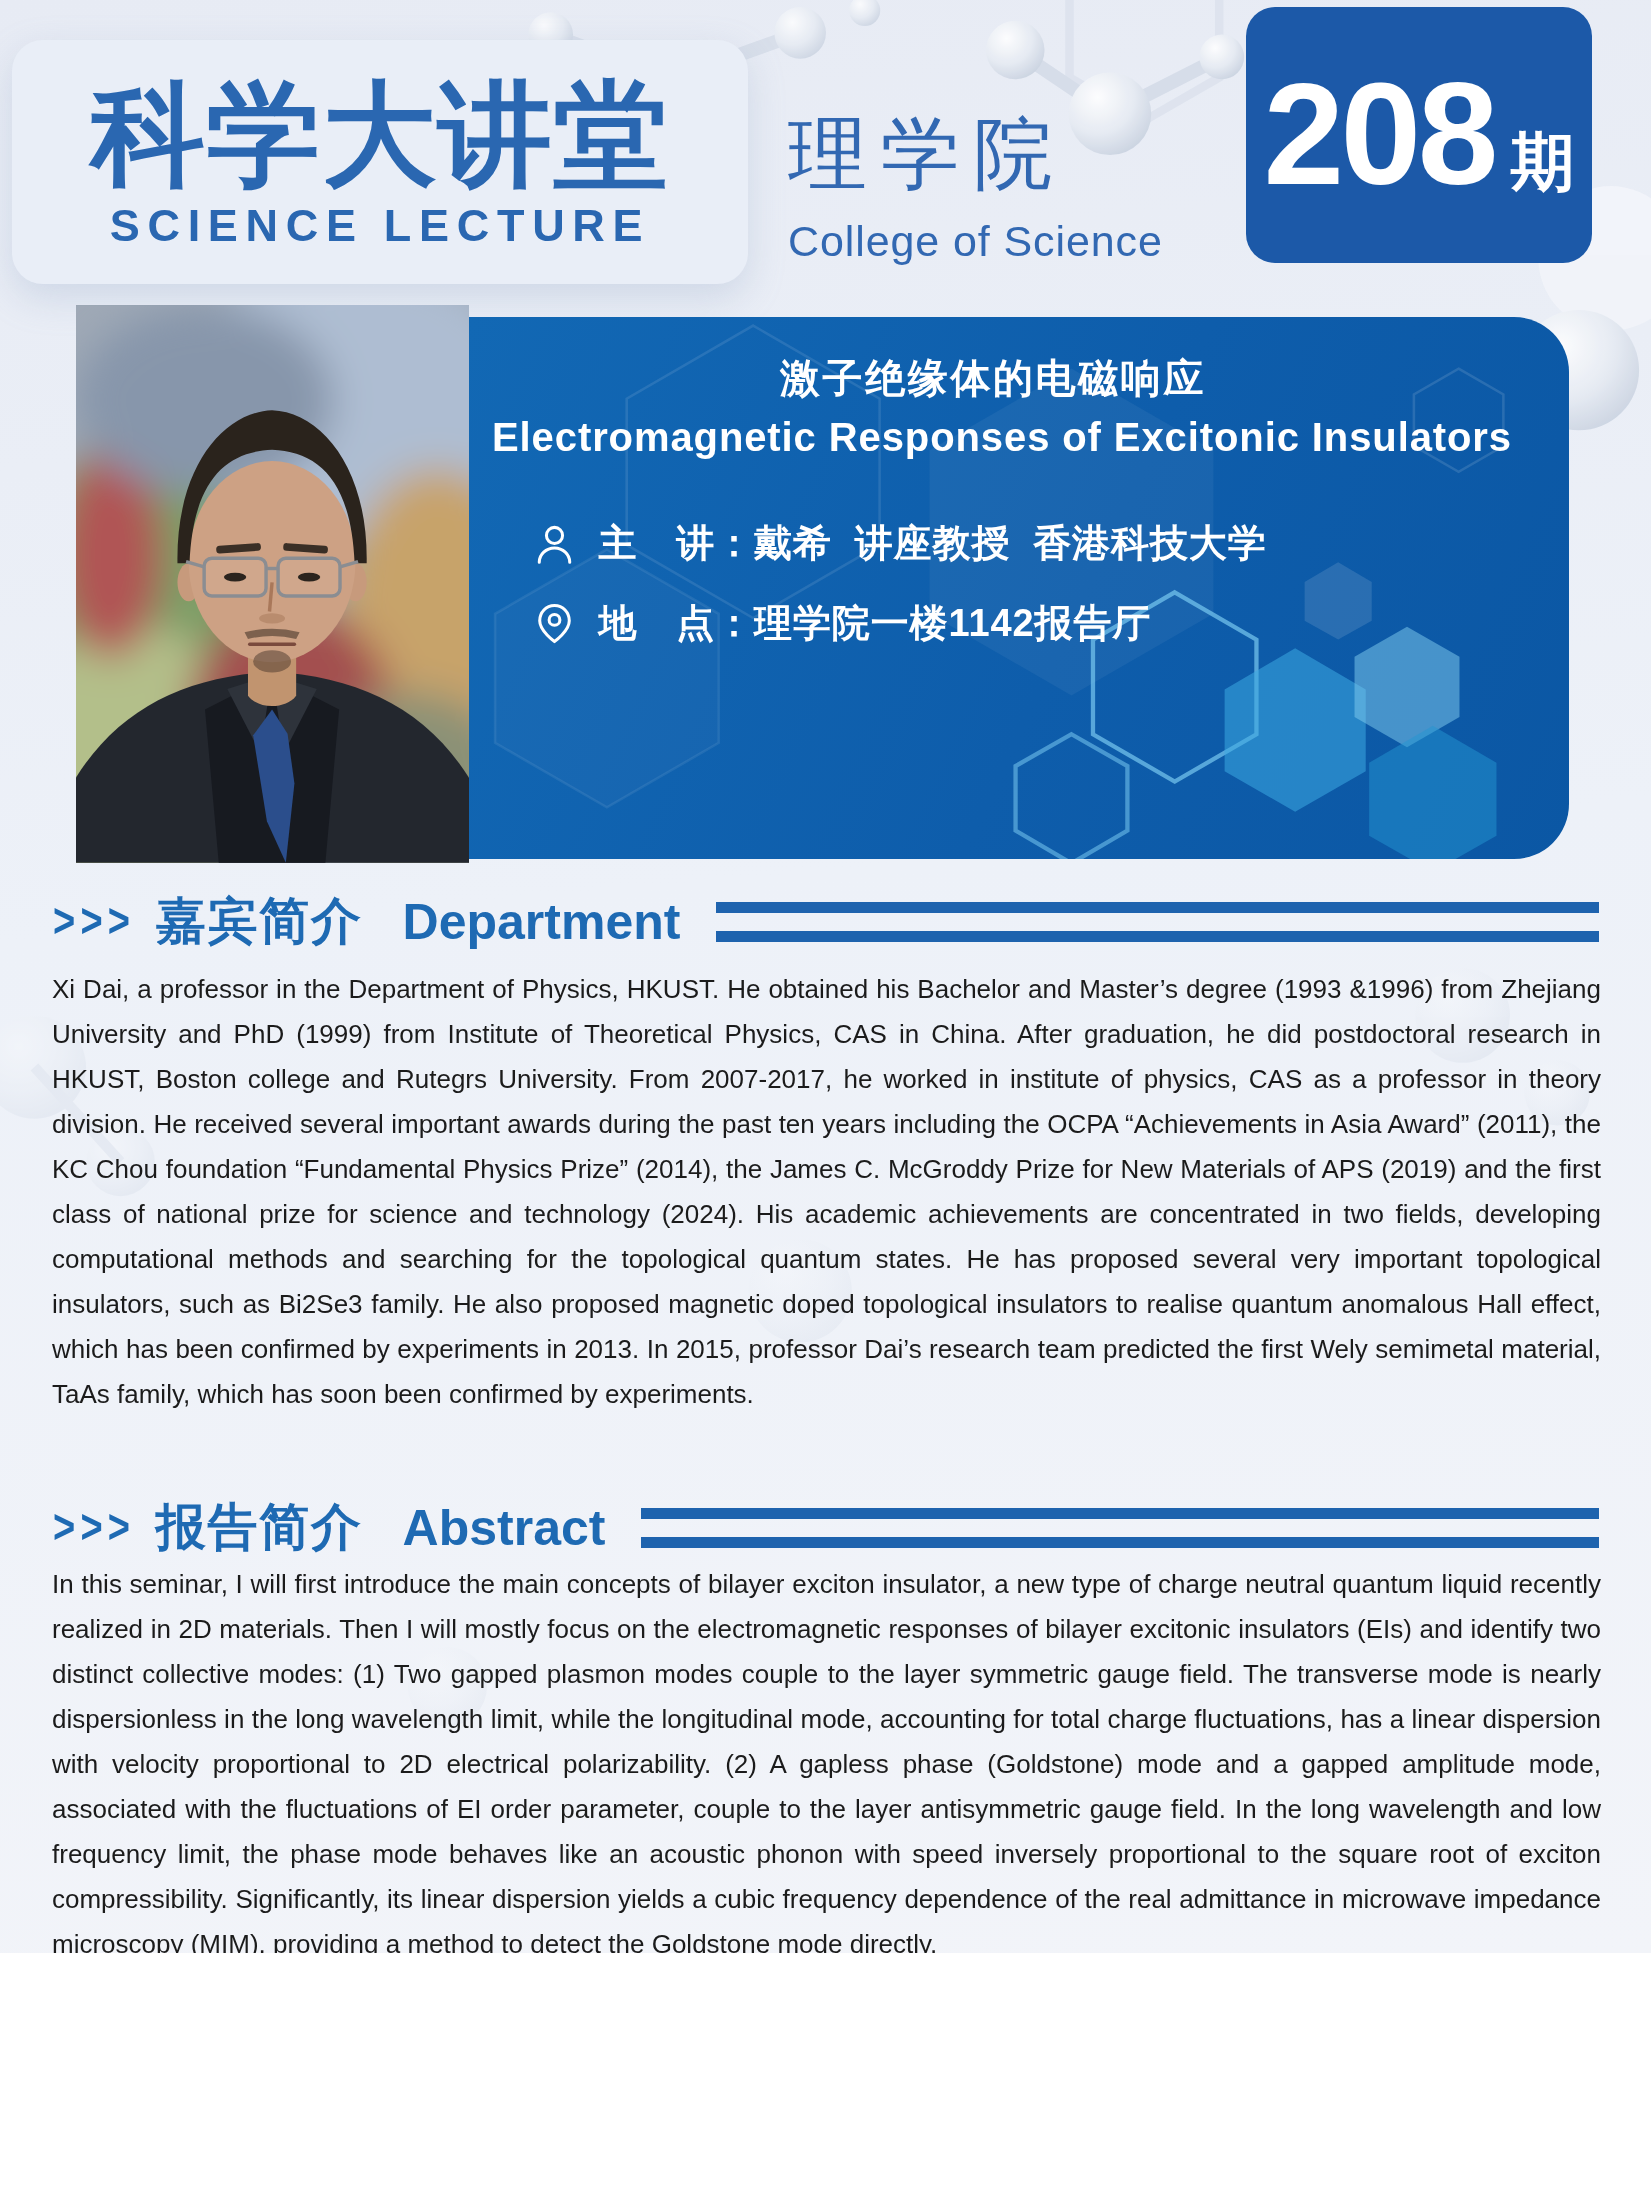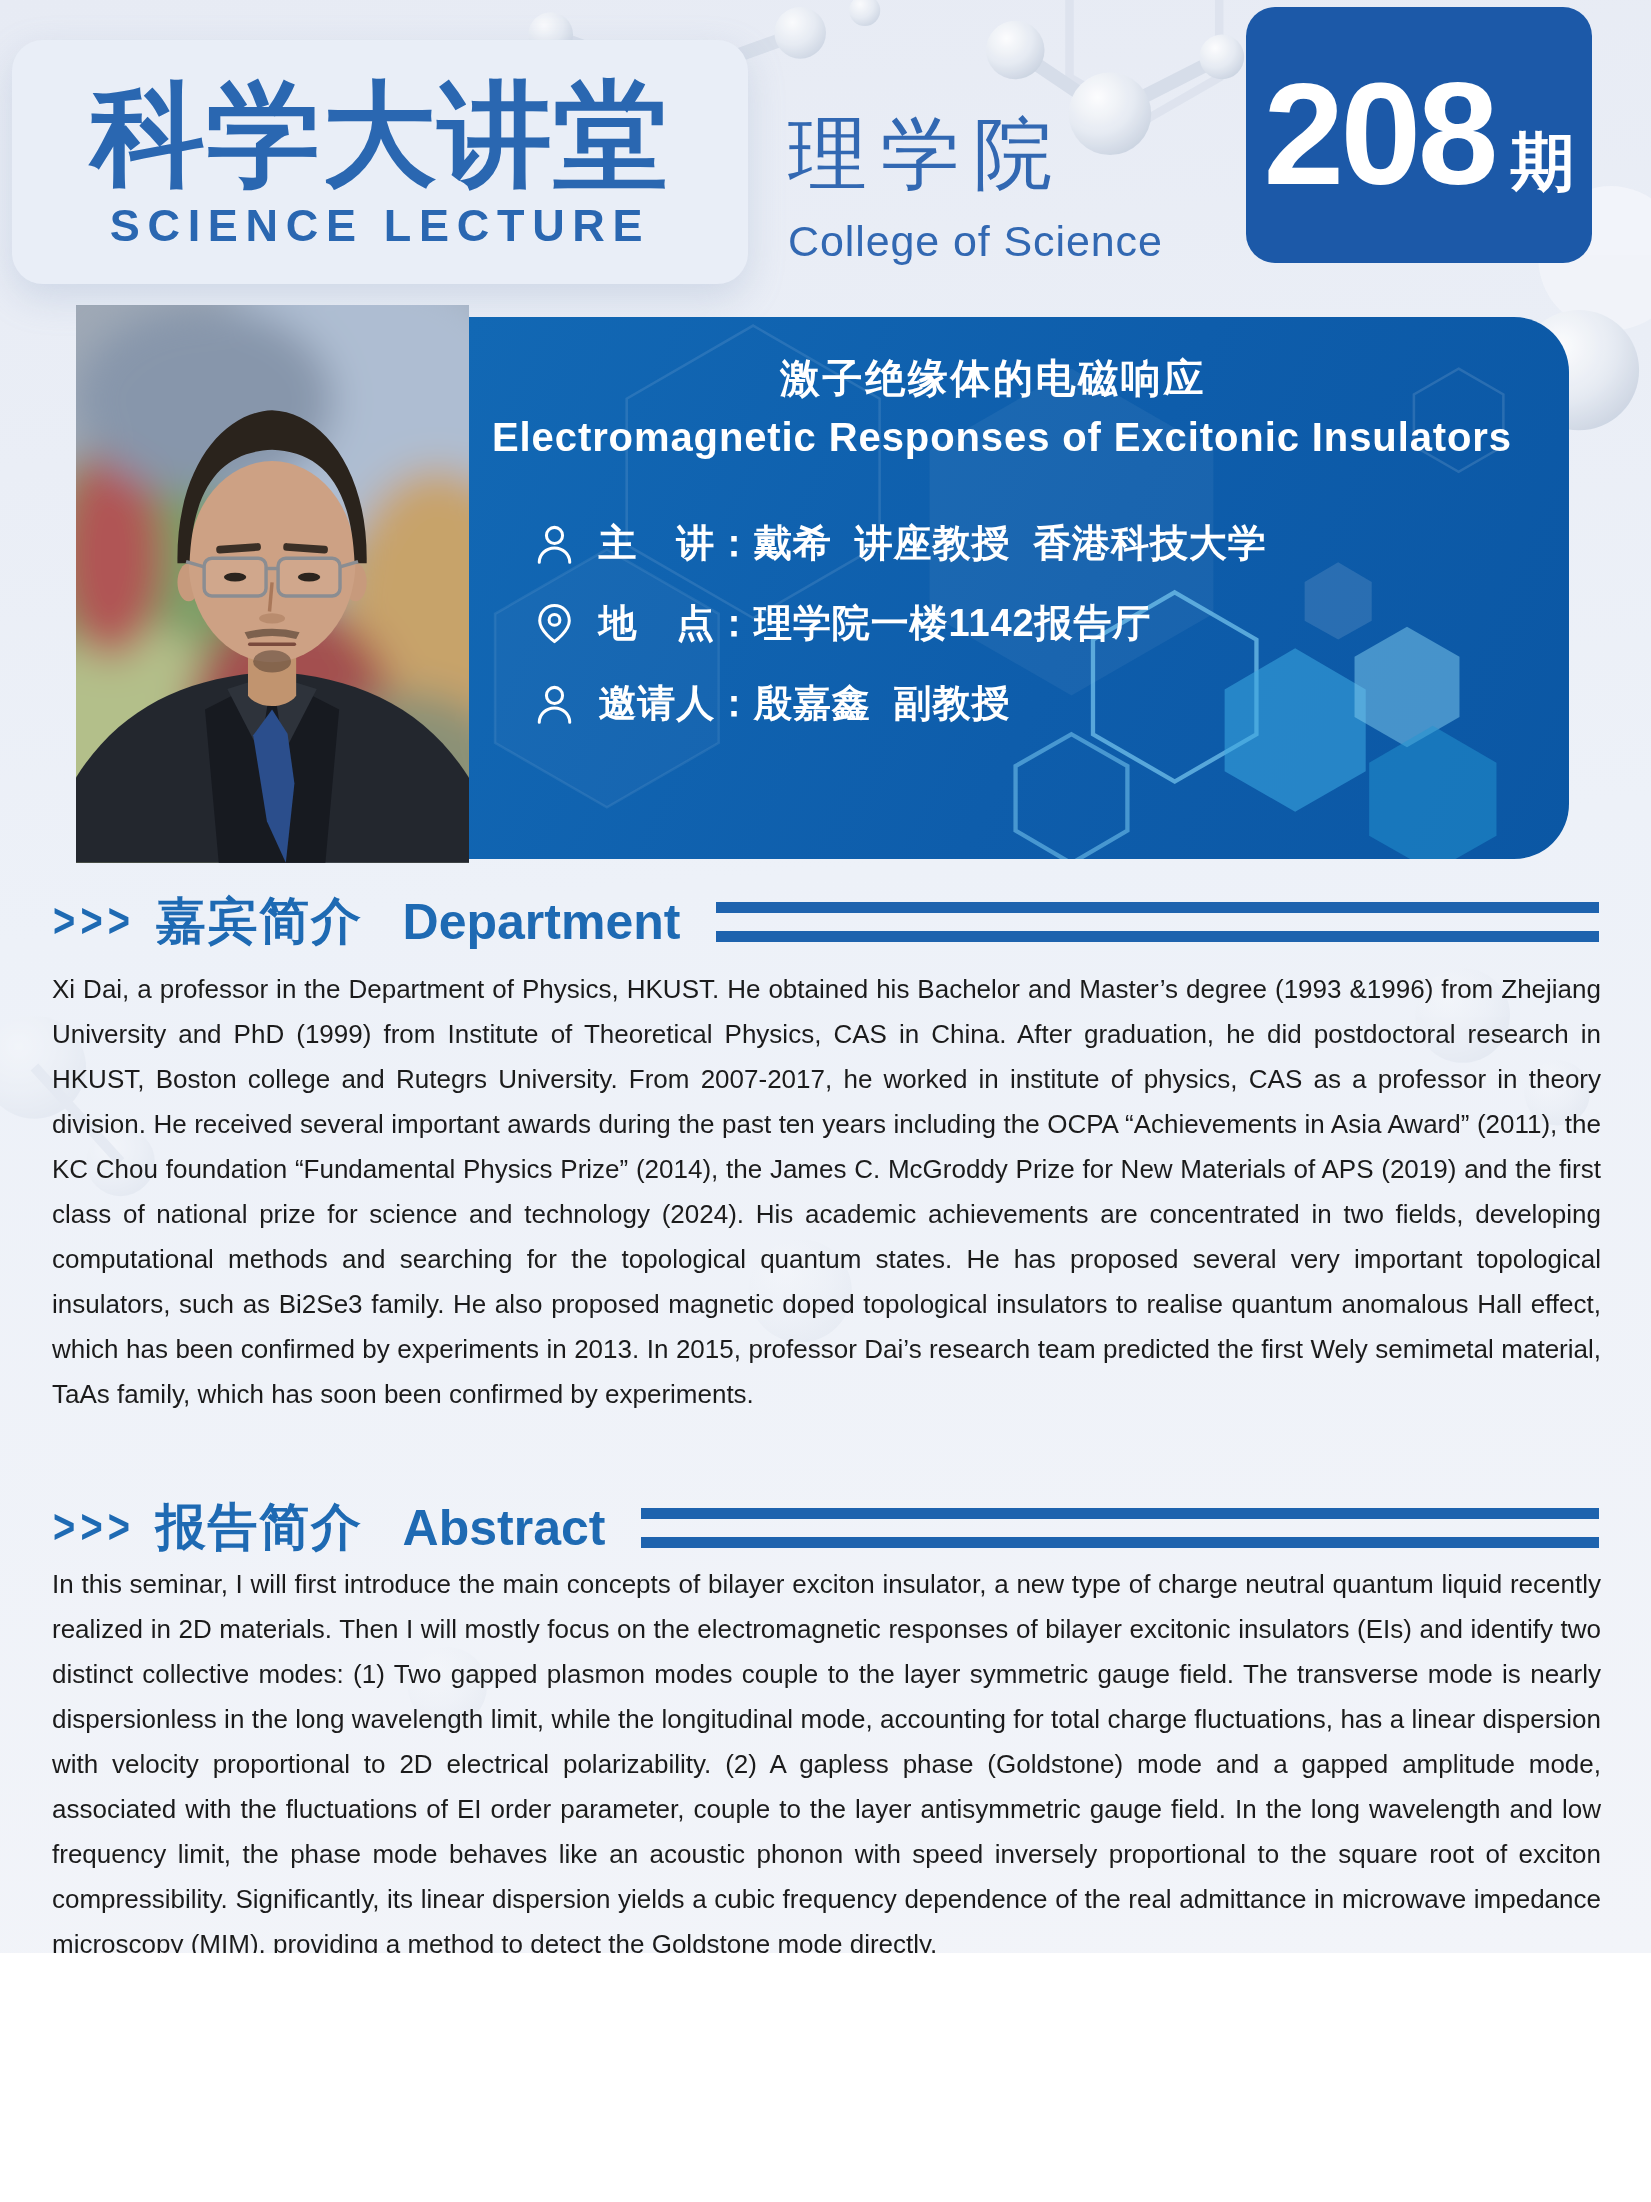--- a/index.html
+++ b/index.html
@@ -218,29 +218,20 @@
         <span class="info-text">主　讲：戴希  讲座教授  香港科技大学</span>
       </div>
       <div class="info-row">
         <span class="info-icon">
           <svg width="43" height="43" viewBox="0 0 48 48" fill="none" stroke="#ffffff" stroke-width="3.4" stroke-linecap="round">
             <path d="M24 4 C14.5 4 7.5 11.5 7.5 21 c0 11.5 16.5 23 16.5 23 s16.5-11.5 16.5-23 C40.5 11.5 33.5 4 24 4 z"></path>
             <circle cx="24" cy="20" r="6"></circle>
           </svg>
         </span>
         <span class="info-text">地　点：理学院一楼1142报告厅</span>
-      </div>
-      <div class="info-row">
-        <span class="info-icon">
-          <svg width="43" height="43" viewBox="0 0 48 48" fill="none" stroke="#ffffff" stroke-width="3.4" stroke-linecap="round">
-            <circle cx="24" cy="15" r="9"></circle>
-              <path d="M7 45 a17 16 0 0 1 34 0"></path>
-          </svg>
-        </span>
-        <span class="info-text">邀请人：殷嘉鑫  副教授</span>
       </div>
     </div>
   </div>
 
   <div class="section-head bio-head">
     <span class="head-arrows">&gt;&gt;&gt;</span>
     <span class="head-cn">嘉宾简介</span>
     <span class="head-en">Department</span>
     <div class="head-rule"></div>
   </div>

